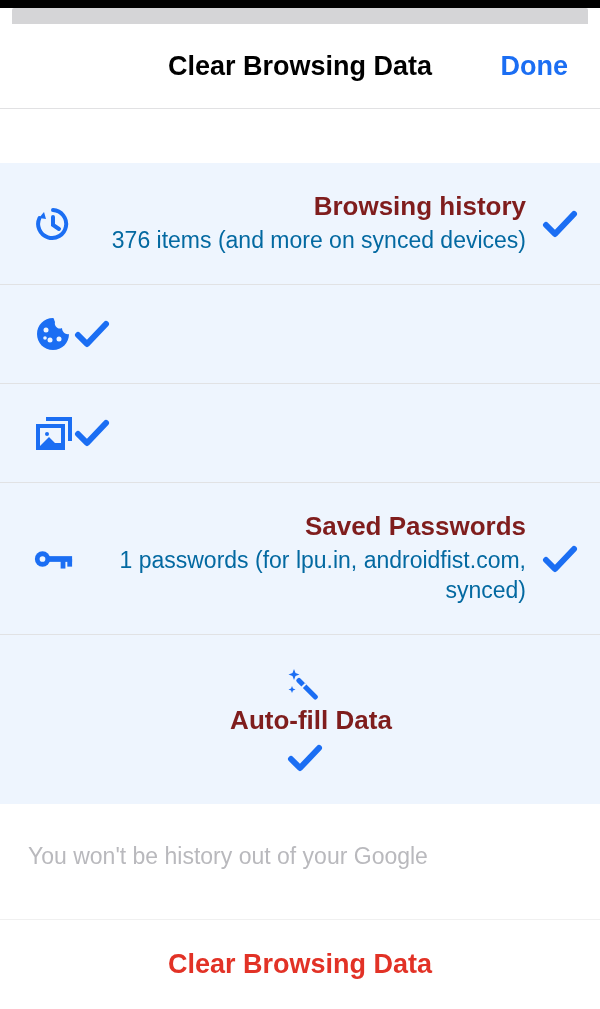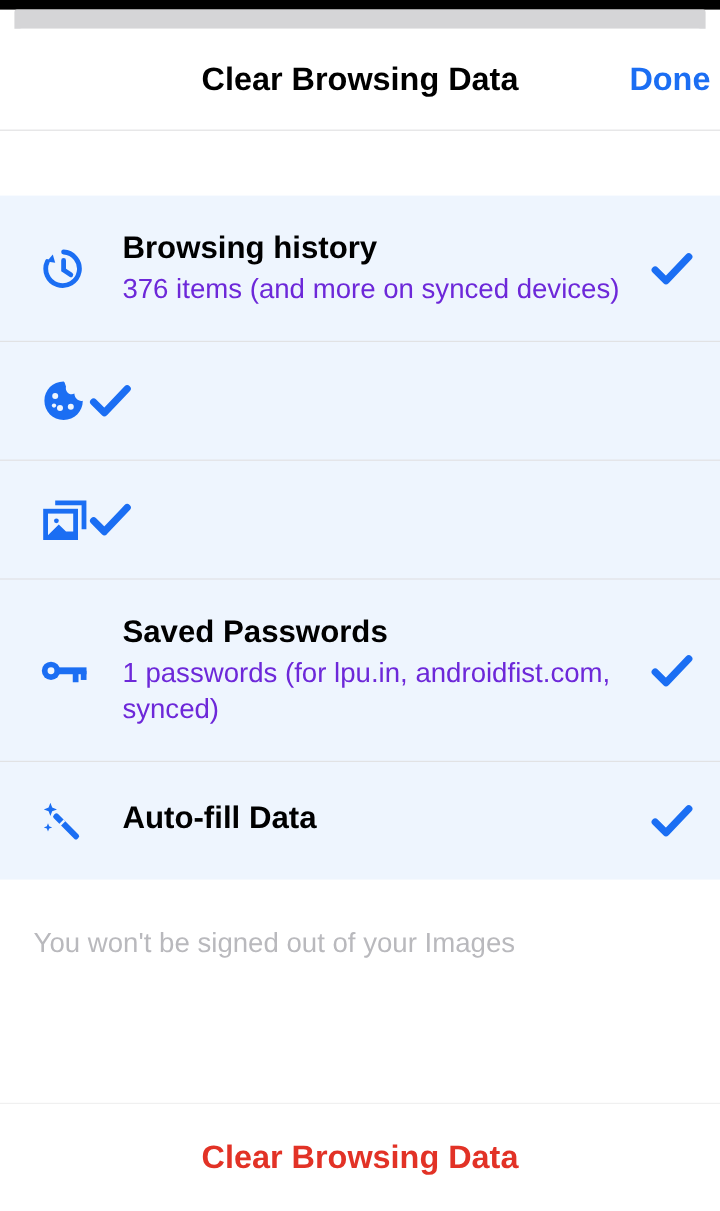--- a/index.html
+++ b/index.html
@@ -45,21 +45,21 @@
       position: relative;
       border-bottom: 1px solid #e1e1e3;
     }
     .header-title {
       font-size: 27px;
       font-weight: 700;
       color: #000;
     }
     .done-btn {
       position: absolute;
-      right: 8px;
+      right: 32px;
       font-size: 27px;
       font-weight: 700;
       color: #1b6ef3;
       cursor: pointer;
     }
     .content {
       flex: 1;
       overflow: hidden;
       background: #fff;
     }
@@ -71,45 +71,48 @@
       background: #eef5fe;
     }
     .item {
       display: flex;
       align-items: center;
       padding: 28px 22px 28px 32px;
       border-bottom: 1px solid #e1e2e4;
     }
     .item:last-child {
       border-bottom: none;
+      flex-direction: column;
     }
     .item-icon {
       width: 42px;
       height: 42px;
       flex-shrink: 0;
       display: flex;
       align-items: center;
       justify-content: center;
     }
     .item-texts {
       flex: 1;
       margin-left: 28px;
       margin-right: 16px;
     }
     .item-title {
       font-size: 26px;
       font-weight: 700;
-      color: #000000;
+      color: #7f1d1d;
       line-height: 1.2;
       margin-bottom: 4px;
+      text-align: right;
     }
     .item-subtitle {
       font-size: 23px;
-      color: #6d28d9;
+      color: #0369a1;
       line-height: 1.3;
+      text-align: right;
     }
     .item-check {
       width: 36px;
       height: 36px;
       flex-shrink: 0;
     }
     .footer-info {
       padding: 38px 28px 0 28px;
       font-size: 23px;
       color: #b9b9bd;
@@ -247,21 +250,21 @@
         </div>
         <div class="item-check">
           <svg viewBox="0 0 36 36" width="36" height="36">
             <path d="M4 19 L13 28 L32 8" fill="none" stroke="#1b6ef3" stroke-width="6" stroke-linecap="round" stroke-linejoin="round"></path>
           </svg>
         </div>
       </div>
 
     </div>
 
-    <div class="footer-info">You won't be signed out of your Images</div>
+    <div class="footer-info">You won't be history out of your Google</div>
   </div>
 
   <div class="fade-overlay"></div>
 
   <div class="bottom-bar">
     <div class="clear-btn">Clear Browsing Data</div>
   </div>
 </div>
 
 </body></html>

